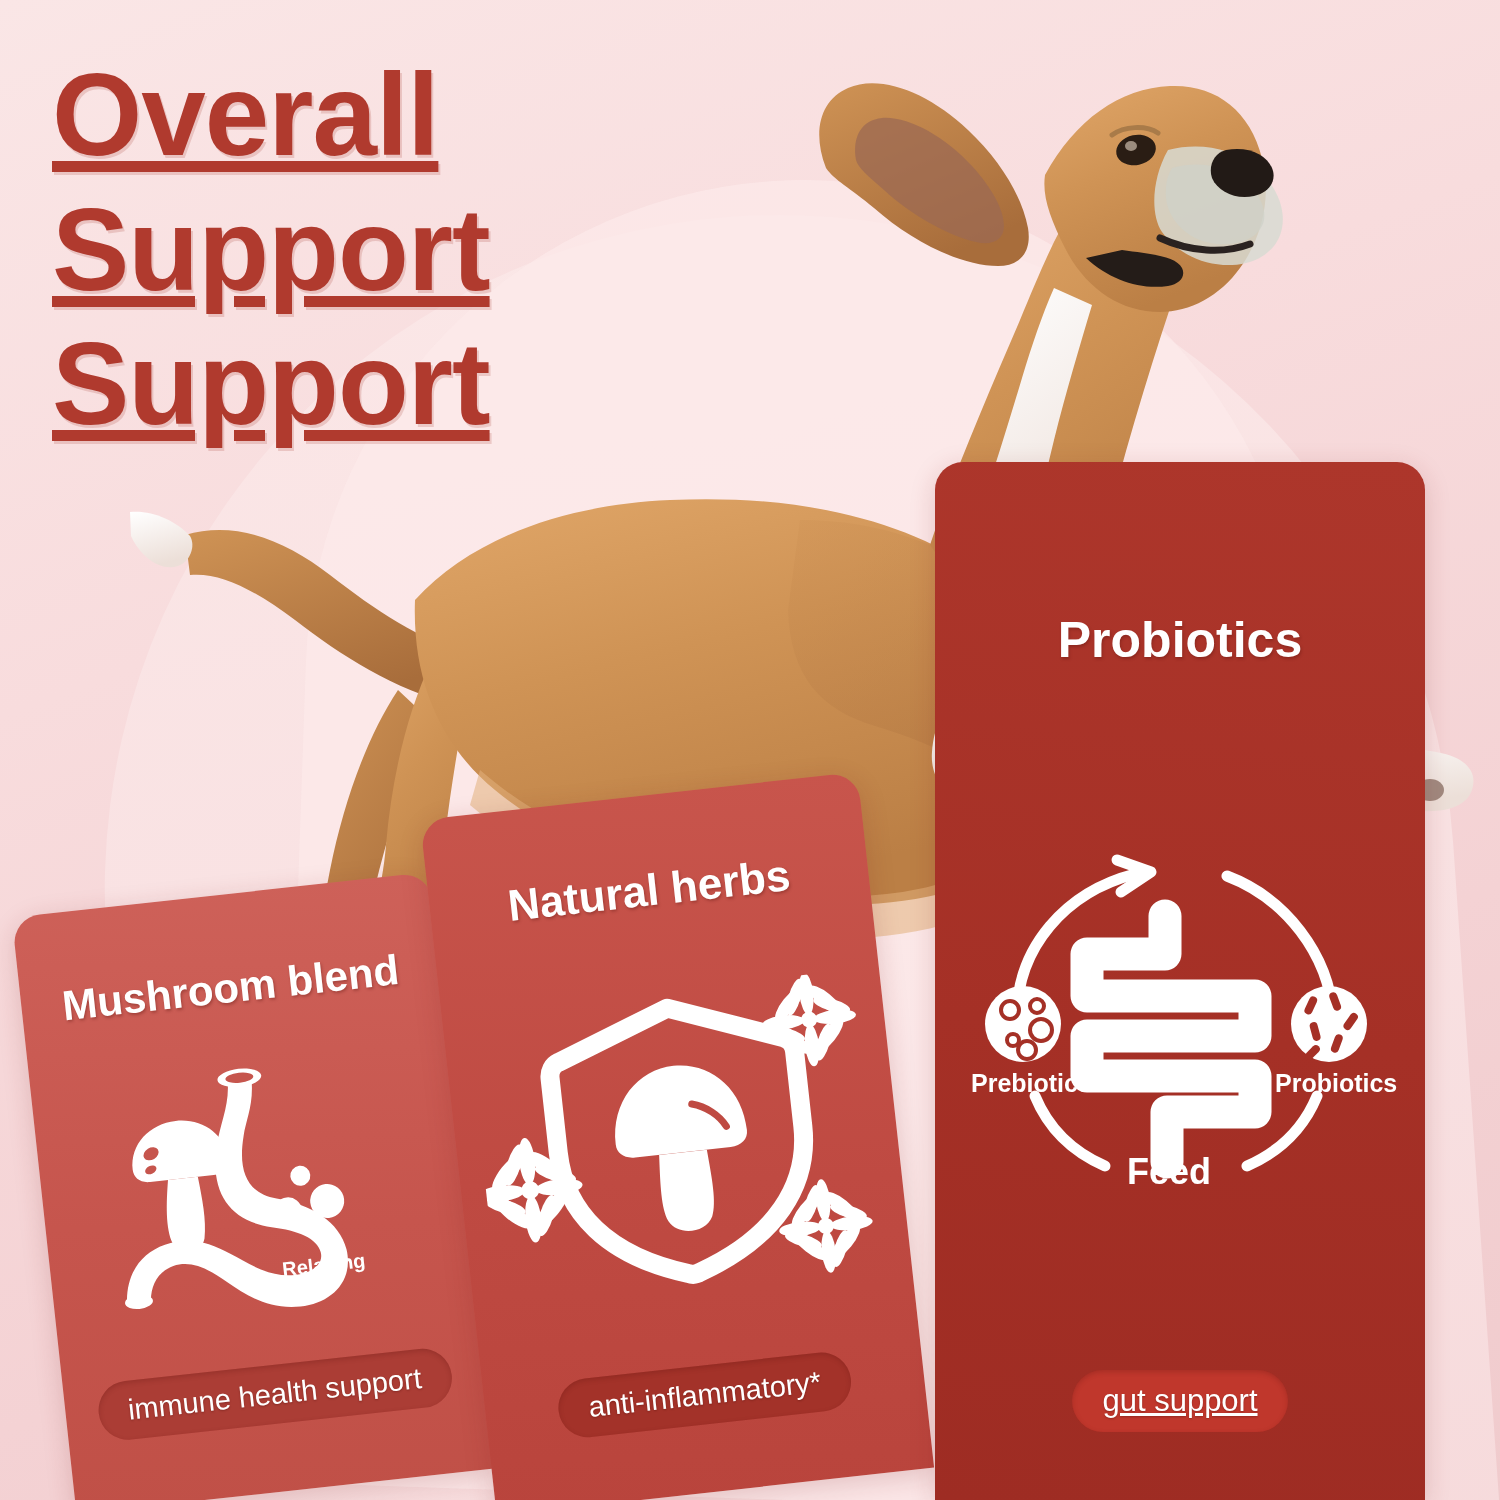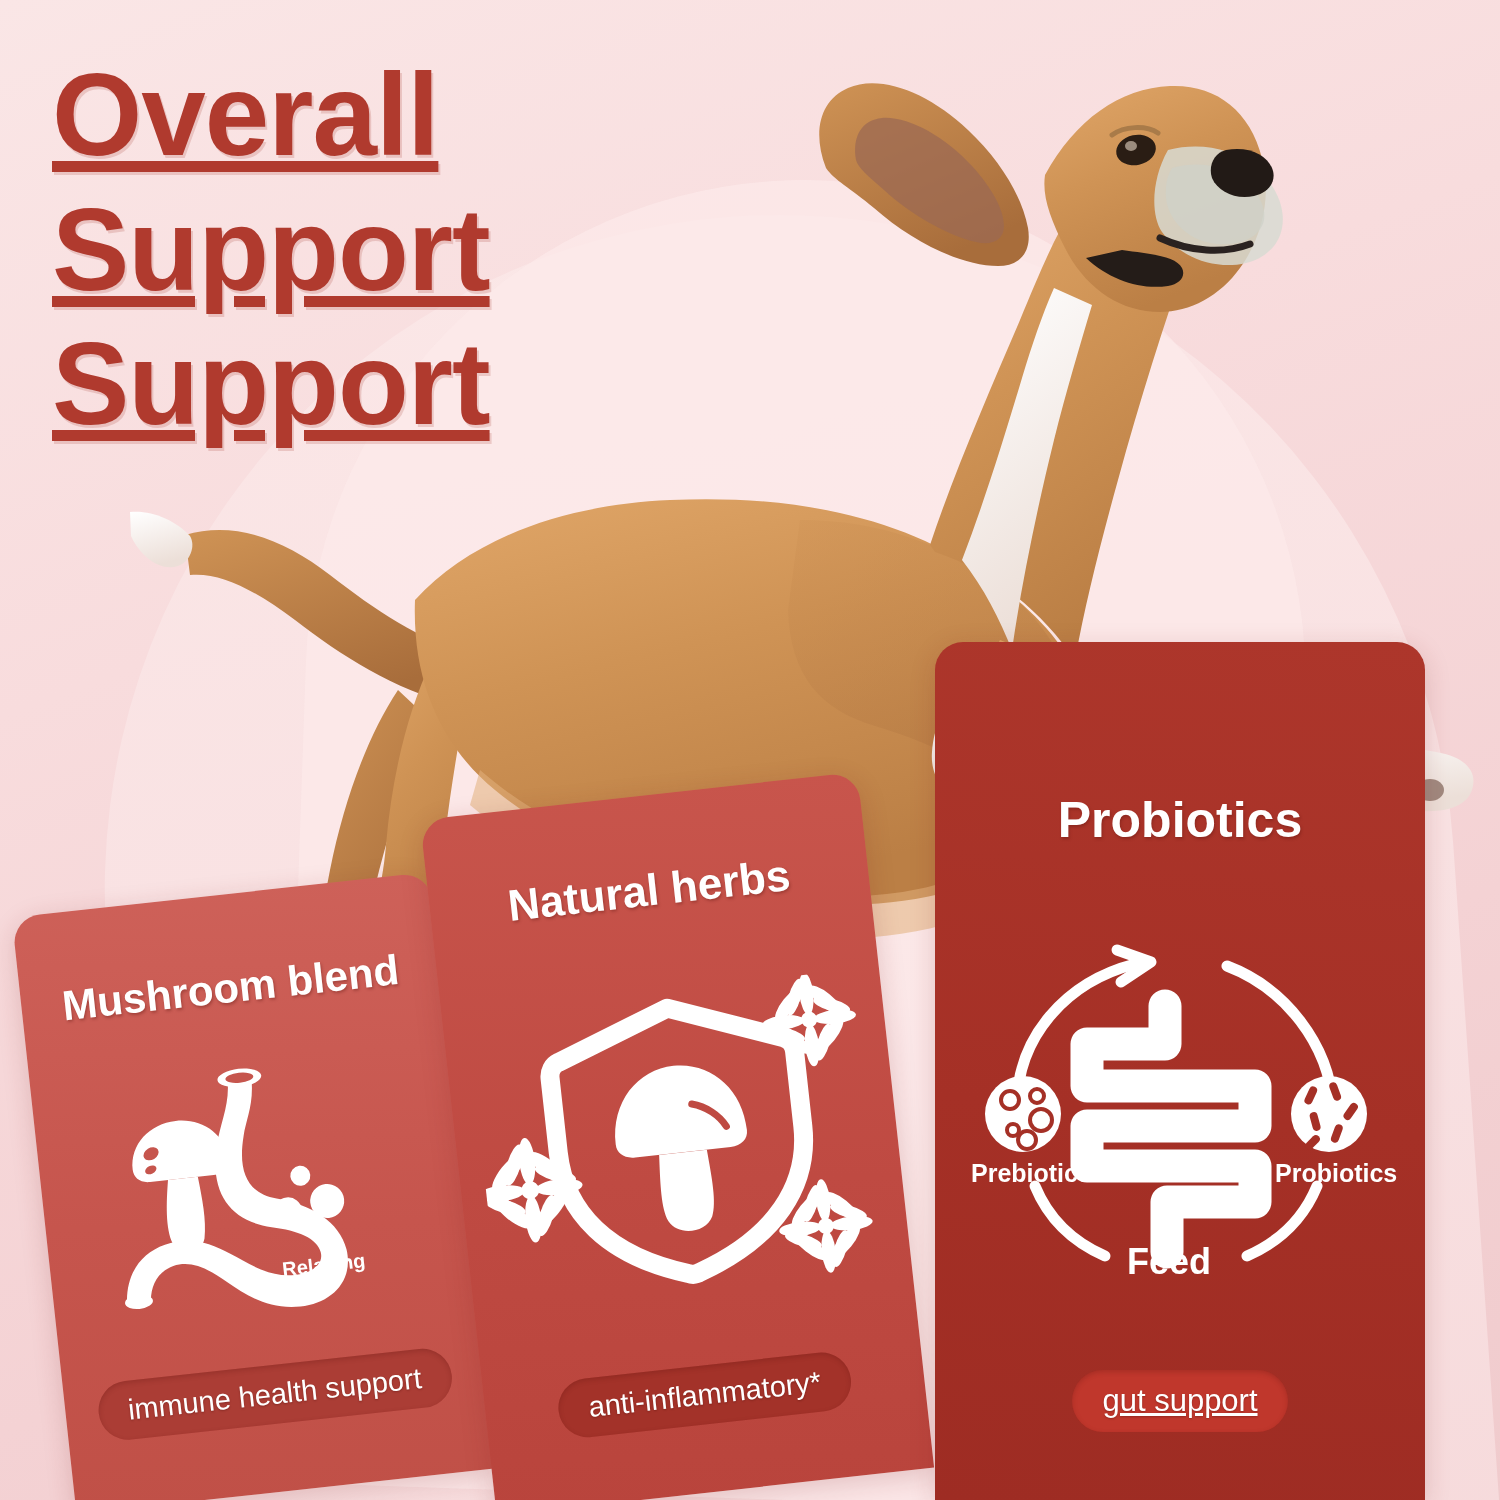--- a/index.html
+++ b/index.html
@@ -59,21 +59,21 @@
     transform:rotate(-6.2deg) translateY(14px);
     transform-origin:left bottom;
   }
   #card2{
     left:495px;width:440px;height:700px;
     background:linear-gradient(185deg,#c8554c 0%,#bf4a42 55%,#b9443c 100%);
     transform:rotate(-6.3deg) translateY(16px);
     transform-origin:left bottom;
   }
   #card3{
-    left:935px;width:490px;height:858px;
+    left:935px;width:490px;height:1038px;
     background:linear-gradient(185deg,#ad362b 0%,#a53026 55%,#9e2c23 100%);
   }
   .card-title{
     color:#ffffff;font-weight:bold;text-align:center;
     text-shadow:1px 2px 3px rgba(90,20,15,.35);
     line-height:1.12;
   }
   #card1 .card-title{font-size:42px;margin-top:70px;}
   #card2 .card-title{font-size:44px;margin-top:70px;}
   #card3 .card-title{font-size:50px;margin-top:150px;}

